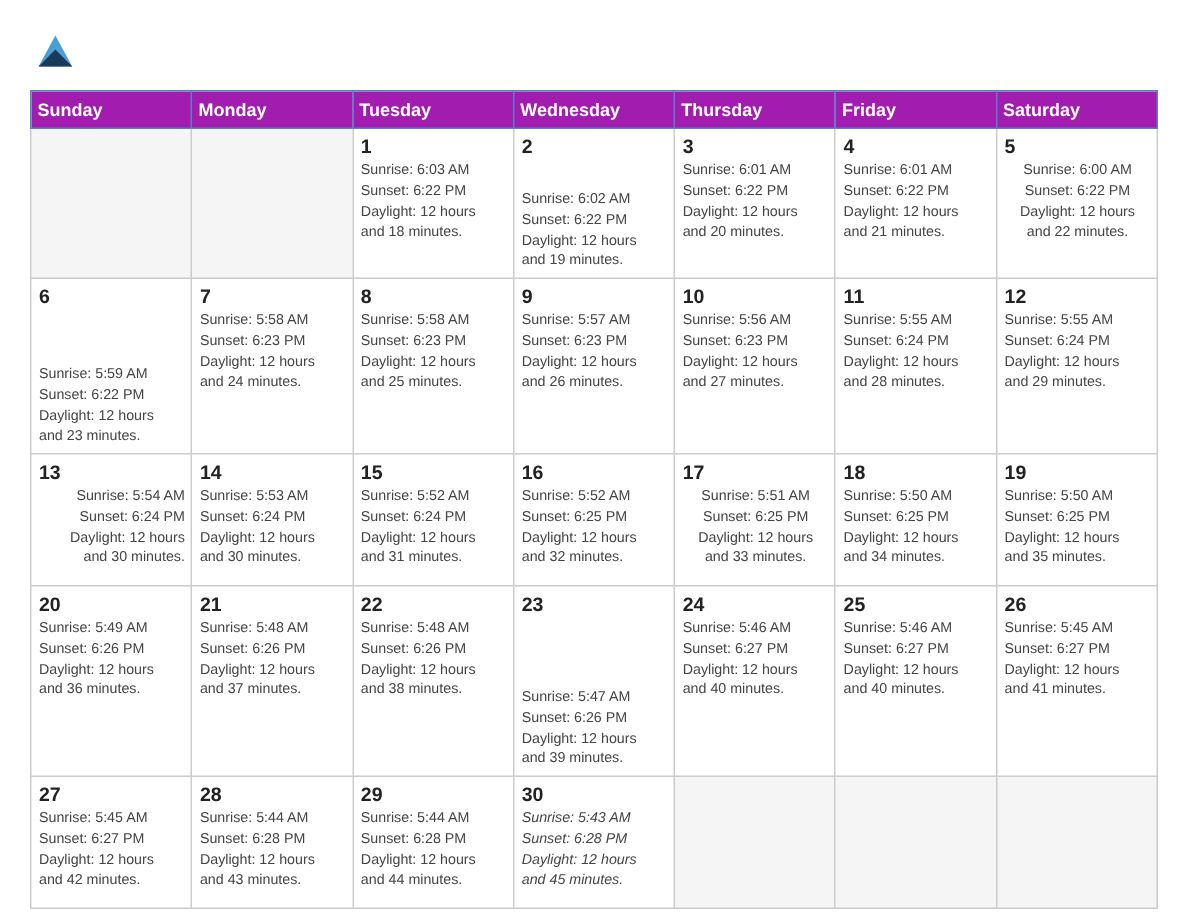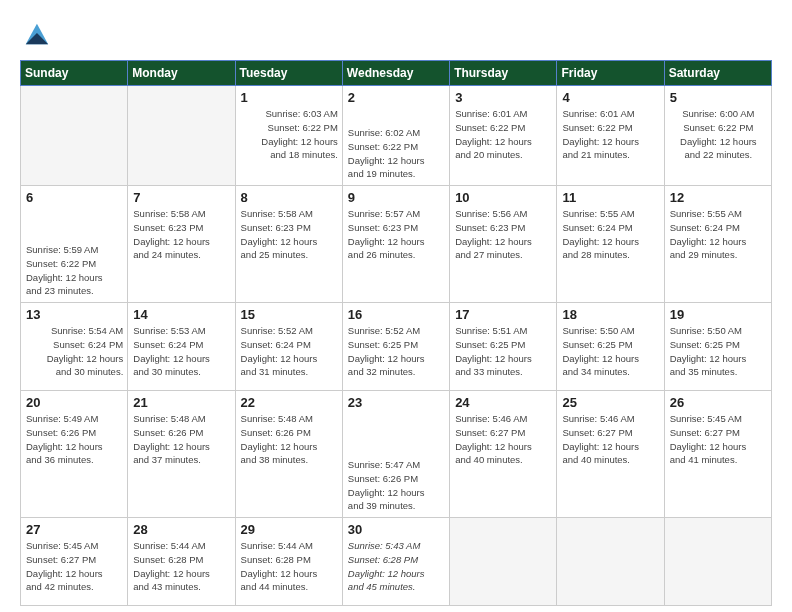--- a/index.html
+++ b/index.html
@@ -50,21 +50,21 @@
       font-size: 14px;
       color: #444;
       margin-top: 2px;
     }
     .calendar {
       width: 100%;
       border-collapse: collapse;
       table-layout: fixed;
     }
     .calendar th {
-      background: #14532d;
+      background: #a21caf;
       color: #fff;
       font-size: 12px;
       font-weight: bold;
       padding: 5px 4px;
       text-align: left;
       border: 1px solid #5580cc;
       margin-top: 13px;
     }
     .calendar td {
       vertical-align: top;
@@ -126,21 +126,21 @@
           <th>Friday</th>
           <th>Saturday</th>
         </tr>
     </thead>
     <tbody id="calendar-body">
     <tr>
           <td class="empty"></td>
           <td class="empty"></td>
           <td>
             <span class="day-num">1</span>
-            <div class="day-info" style="white-space: pre-line; text-align: right;">Sunrise: 6:03 AM
+            <div class="day-info" style="white-space: pre-line;">Sunrise: 6:03 AM
 Sunset: 6:22 PM
 Daylight: 12 hours
 and 18 minutes.</div>
           </td>
           <td>
             <span class="day-num">2</span>
             <div class="day-info" style="white-space: pre-line; margin-top: 21px;">Sunrise: 6:02 AM
 Sunset: 6:22 PM
 Daylight: 12 hours
 and 19 minutes.</div>
@@ -242,21 +242,21 @@
           </td>
           <td>
             <span class="day-num">16</span>
             <div class="day-info" style="white-space: pre-line;">Sunrise: 5:52 AM
 Sunset: 6:25 PM
 Daylight: 12 hours
 and 32 minutes.</div>
           </td>
           <td>
             <span class="day-num">17</span>
-            <div class="day-info" style="white-space: pre-line;">Sunrise: 5:51 AM
+            <div class="day-info" style="white-space: pre-line; text-align: center;">Sunrise: 5:51 AM
 Sunset: 6:25 PM
 Daylight: 12 hours
 and 33 minutes.</div>
           </td>
           <td>
             <span class="day-num">18</span>
             <div class="day-info" style="white-space: pre-line;">Sunrise: 5:50 AM
 Sunset: 6:25 PM
 Daylight: 12 hours
 and 34 minutes.</div>

